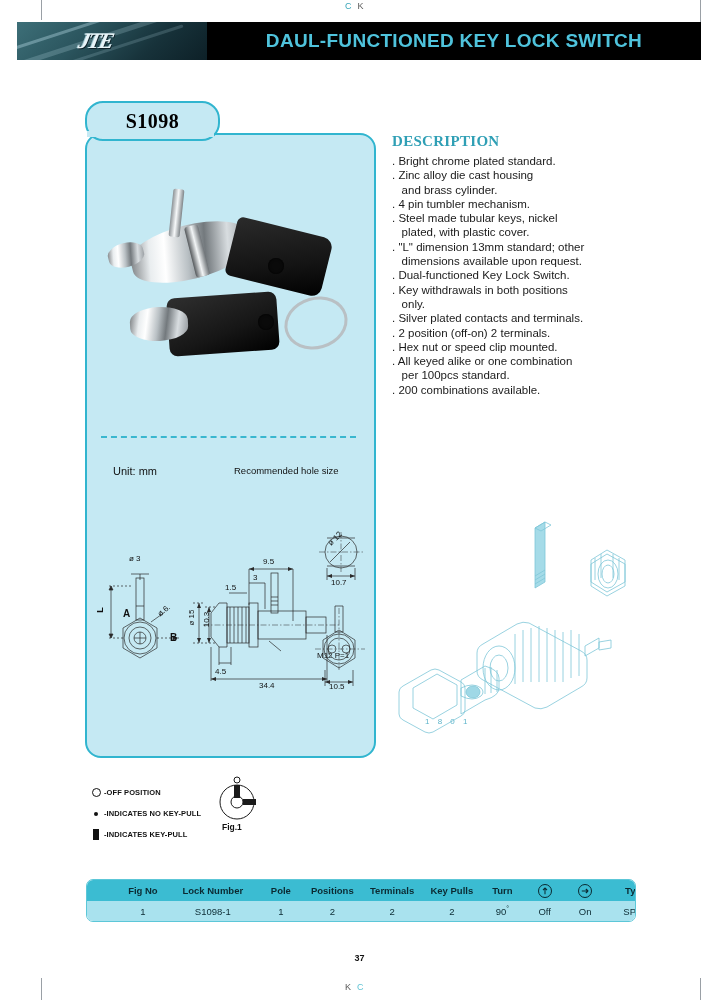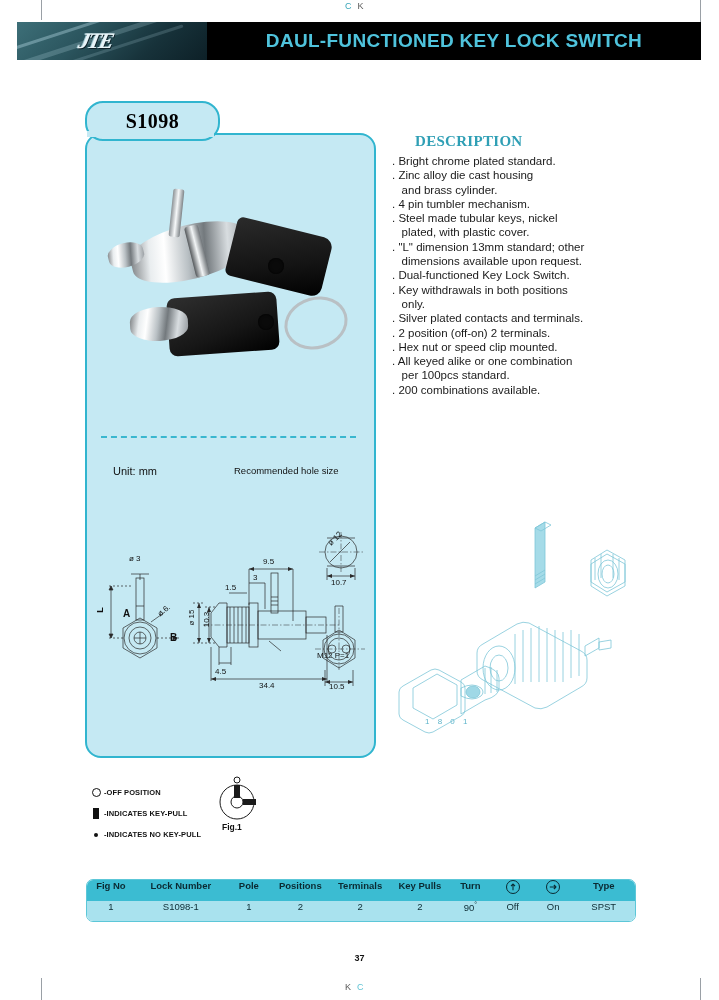--- a/index.html
+++ b/index.html
@@ -100,37 +100,37 @@
   .sym-circle{width:7px;height:7px;border:1px solid #111;border-radius:50%;}
   .sym-bar{width:6px;height:11px;background:#111;}
   .sym-dot{width:4px;height:4px;background:#111;border-radius:50%;}
   .leg-txt{font-size:7.5px;font-weight:bold;color:#111;letter-spacing:.1px;}
   .fig1-label{position:absolute;left:222px;top:822px;font-size:8.5px;
     font-weight:bold;color:#111;}
 
   
   .table{position:absolute;left:86px;top:879px;width:548px;height:41px;
     border-radius:7px;overflow:hidden;border:1px solid #5cc7d8;}
-  .trow{display:flex;width:100%;height:20px;align-items:flex-start;}
+  .trow{display:flex;width:100%;height:20px;align-items:center;padding-left:32px;}
   .thead{background:#3bbcd2;height:21px;}
   .tbody{background:#a9e2ee;height:20px;}
   .tcell{text-align:center;font-size:9.5px;color:#0c2b33;}
   .thead .tcell{font-weight:bold;color:#0b2a32;}
   .c1{width:52px;}.c2{width:100px;}.c3{width:48px;}.c4{width:64px;}
   .c5{width:66px;}.c6{width:64px;}.c7{width:46px;}.c8{width:46px;}
   .c9{width:42px;}.c10{width:68px;}
   .deg{font-size:7px;vertical-align:super;}
   .arrow-ic{display:inline-flex;width:12px;height:12px;border:1px solid #0b2a32;
     border-radius:50%;align-items:center;justify-content:center;}
   .arrow-ic svg{width:8px;height:8px;}
 
   
   .desc{position:absolute;left:392px;top:133px;width:300px;}
   .desc-h{font-family:"Liberation Serif", serif;font-size:15px;font-weight:bold;
-    color:#2f9fb5;letter-spacing:.3px;margin-bottom:4px;margin-left:23px;}
+    color:#2f9fb5;letter-spacing:.3px;margin-bottom:4px;}
   .desc-item{font-size:11.5px;color:#1a1a1a;line-height:14.3px;
     white-space:pre-wrap;}
 
   
   .pageno{position:absolute;left:0;top:953px;width:719px;text-align:center;
     font-size:9px;font-weight:bold;color:#111;}
 </style>
 </head>
 <body>
 
@@ -353,29 +353,29 @@
 
 <div class="legend">
   <div class="leg-row">
     <span class="leg-sym">
         <span class="sym-circle"></span>
       </span>
     <span class="leg-txt">-OFF POSITION</span>
   </div>
   <div class="leg-row">
     <span class="leg-sym">
+        <span class="sym-dot"></span>
+      </span>
+    <span class="leg-txt">-INDICATES NO KEY-PULL</span>
+  </div>
+  <div class="leg-row">
+    <span class="leg-sym">
         <span class="sym-bar"></span>
       </span>
     <span class="leg-txt">-INDICATES KEY-PULL</span>
-  </div>
-  <div class="leg-row">
-    <span class="leg-sym">
-        <span class="sym-dot"></span>
-      </span>
-    <span class="leg-txt">-INDICATES NO KEY-PULL</span>
   </div>
 </div>
 
 <div class="draw" style="left:214px;top:776px;width:46px;height:48px;">
   <svg width="46" height="48" viewBox="0 0 46 48">
     <g fill="none" stroke="#1a1a1a" stroke-width="1">
       <circle cx="23" cy="26" r="17"></circle>
       <circle cx="23" cy="26" r="6"></circle>
       <circle cx="23" cy="4" r="3"></circle>
     </g>

